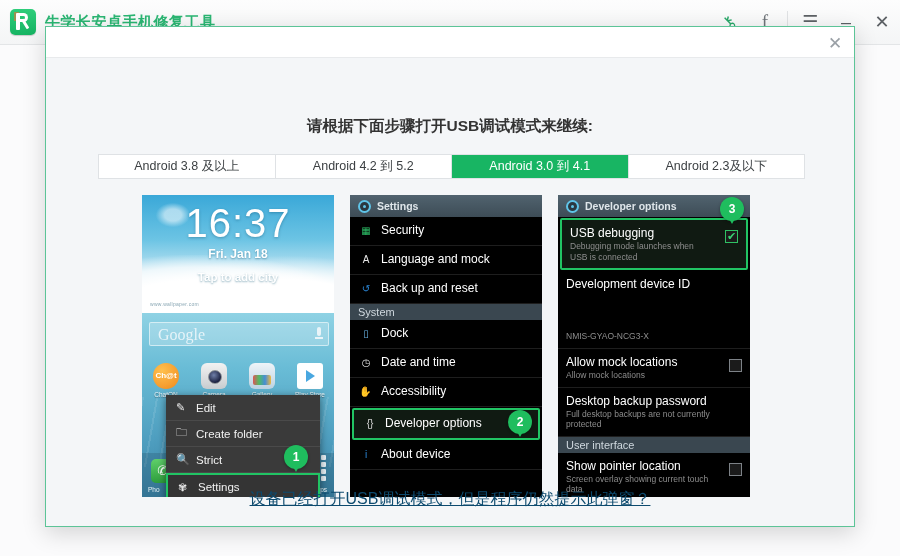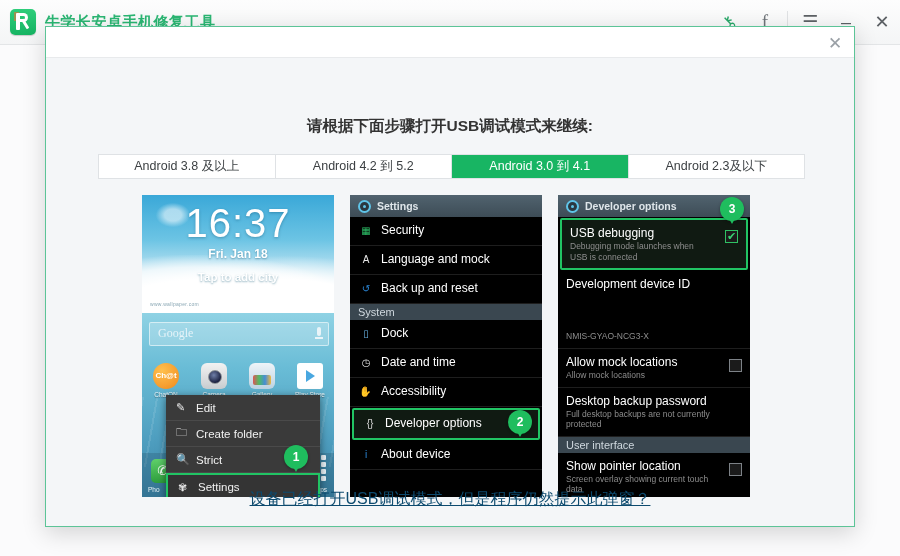--- a/index.html
+++ b/index.html
@@ -76,21 +76,21 @@
   .p1 .city{position:absolute;top:76px;width:100%;text-align:center;color:#fff;
     font-size:11.5px;font-weight:700;text-shadow:0 1px 2px rgba(0,80,110,.45);}
   .p1 .tiny{position:absolute;left:8px;top:106px;font-size:5px;color:#8aa7b4;letter-spacing:.3px;}
   .p1 .widgetline{position:absolute;left:0;top:117px;width:192px;height:1px;background:rgba(255,255,255,.55);}
   .p1 .wallpaper{position:absolute;left:0;top:118px;width:192px;height:184px;
     background:linear-gradient(#8fd2e4 0%,#69bcd6 30%,#4f9fc0 68%,#3c84a6 100%);}
   .p1 .wallpaper:after{content:"";position:absolute;left:0;bottom:30px;width:192px;height:70px;
     background:repeating-linear-gradient(100deg,rgba(255,255,255,.10) 0 2px,rgba(255,255,255,0) 2px 14px);}
   .p1 .gbar{position:absolute;left:7px;top:127px;width:178px;height:22px;
     background:rgba(255,255,255,.22);border:1px solid rgba(255,255,255,.55);border-radius:2px;}
-  .p1 .gbar span{position:absolute;left:8px;top:3px;color:#eef7fb;font-size:12px;
+  .p1 .gbar span{position:absolute;left:8px;top:3px;color:#eef7fb;font-size:16px;
     font-family:"Liberation Serif",serif;opacity:.9;}
   .p1 .mic{position:absolute;right:7px;top:4px;width:4px;height:9px;background:#e9f4f8;border-radius:2px;}
   .p1 .mic:after{content:"";position:absolute;left:-2px;top:10px;width:8px;height:2px;background:#e9f4f8;}
   .icrow{position:absolute;left:0;top:168px;width:192px;display:flex;justify-content:space-around;}
   .icw{width:38px;text-align:center;}
   .icbx{width:26px;height:26px;margin:0 auto;border-radius:6px;}
   .iclbl{font-size:6.5px;color:#eef6f9;margin-top:2px;text-shadow:0 1px 1px rgba(0,0,0,.4);}
   .ic-chat{background:radial-gradient(circle at 35% 30%,#ffc04d,#f08a1e);border-radius:50%;
     color:#fff;font-size:8px;font-weight:700;line-height:26px;}
   .ic-cam{background:linear-gradient(#f2f2f2,#c9cdd0);position:relative;}

